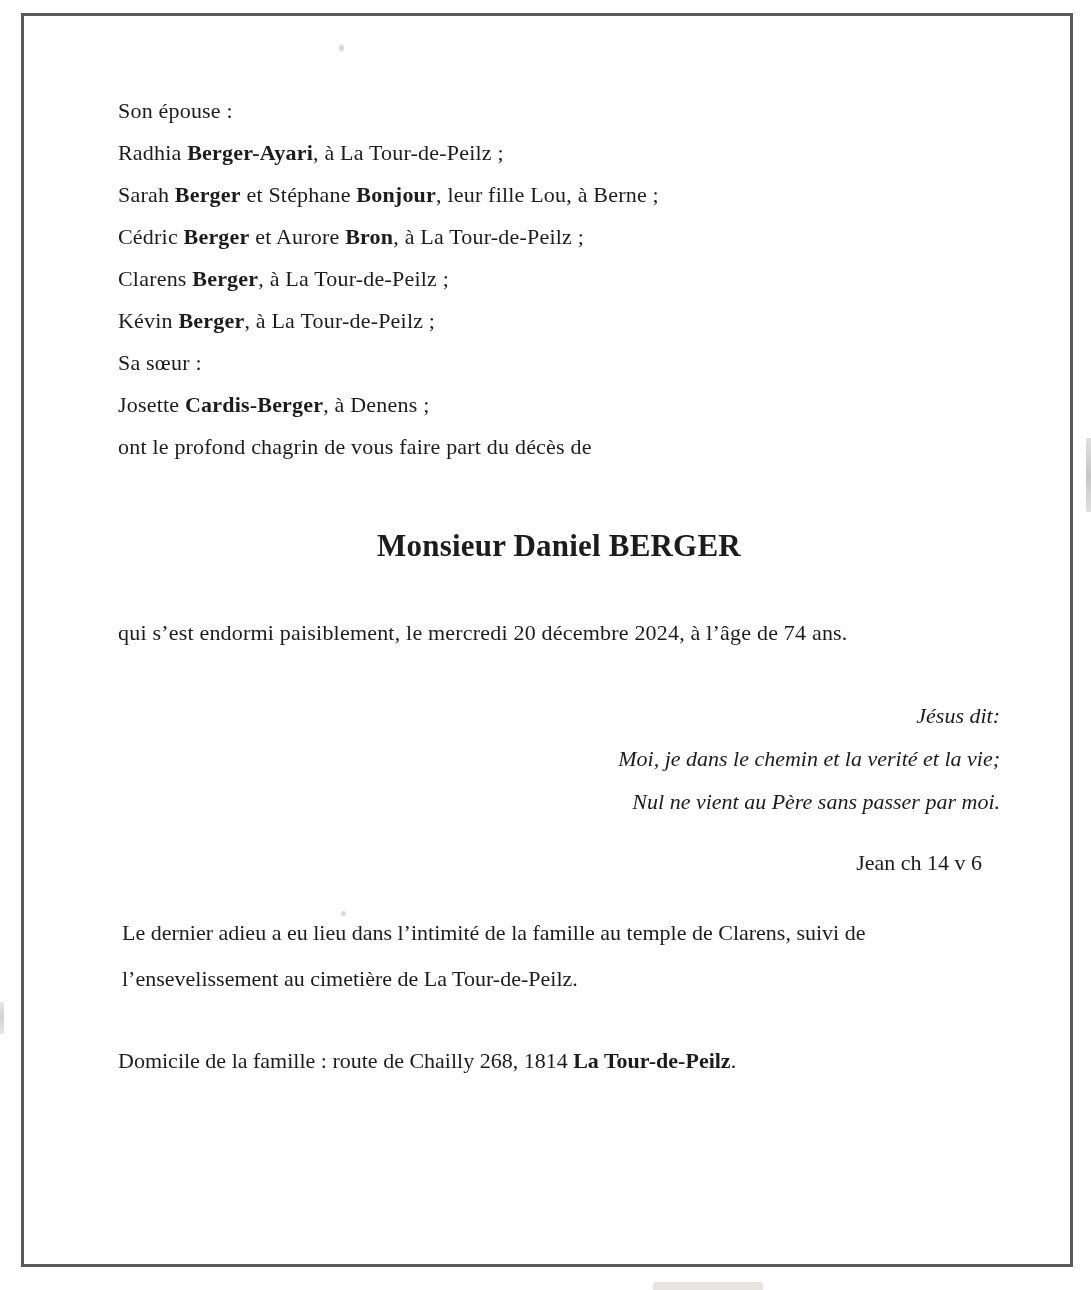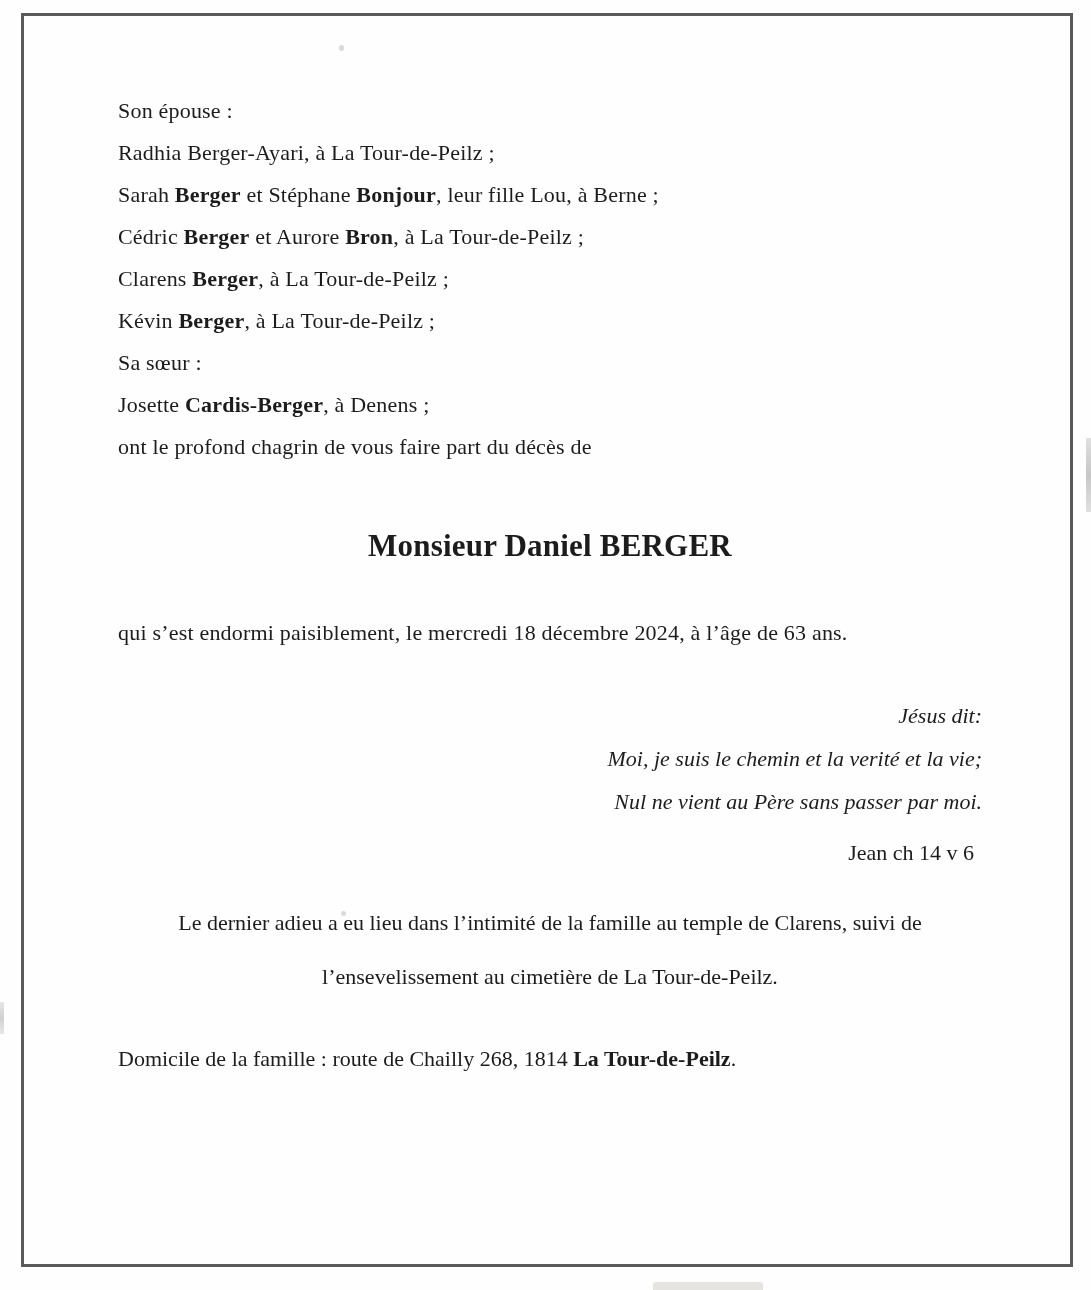--- a/index.html
+++ b/index.html
@@ -16,21 +16,21 @@
     position: absolute;
     left: 21px;
     top: 13px;
     width: 1052px;
     height: 1254px;
     box-sizing: border-box;
     border: 3px solid #5a5a5a;
     background: #fefefe;
   }
   .content {
-    padding: 74px 88px 0 94px;
+    padding: 74px 70px 0 94px;
     color: #1c1c1c;
   }
   .family-line {
     margin: 0;
     font-size: 22px;
     line-height: 42px;
     letter-spacing: 0.2px;
     white-space: nowrap;
   }
   .deceased-title {
@@ -52,28 +52,28 @@
     text-align: right;
     font-size: 22px;
     line-height: 43px;
   }
   .scripture .it {
     font-style: italic;
     margin: 0;
   }
   .scripture .ref {
     font-style: normal;
-    margin: 8px;
+    margin: 18px;
   }
   .farewell {
     margin: 28px 0 0 0;
     font-size: 22px;
     line-height: 42px;
   }
-  .farewell p { margin: 12px; text-align: center; }
+  .farewell p { margin: 4px; }
   .address-line {
     margin: 40px 0 0 0;
     font-size: 22px;
     line-height: 42px;
     white-space: nowrap;
   }
   
   .artifact { position: absolute; pointer-events: none; }
   .speck-top    { left: 339px; top: 45px;  width: 5px;  height: 6px;  background: #b9b9b9; border-radius: 50%; opacity: .55; }
   .speck-mid    { left: 341px; top: 911px; width: 5px;  height: 5px;  background: #c2c2c2; border-radius: 50%; opacity: .6; }
@@ -82,37 +82,37 @@
   .smudge-bottom{ left: 653px; top: 1282px; width: 110px; height: 8px; background: #dcd8d0; opacity: .7; border-radius: 3px 3px 0 0; }
 </style>
 </head>
 <body>
 
 <div class="scan-page" style="border-color: rgb(90, 90, 90); background: rgb(254, 254, 254);">
   <div class="content" style="color: rgb(28, 28, 28);">
 
     <div>
       <p class="family-line"><span>Son épouse :</span></p>
-      <p class="family-line"><span>Radhia </span><span style="font-weight: normal;">Berger-Ayari</span><span>, à La Tour-de-Peilz ;</span></p>
+      <p class="family-line"><span>Radhia </span><span style="font-weight: bold;">Berger-Ayari</span><span>, à La Tour-de-Peilz ;</span></p>
       <p class="family-line"><span>Sarah </span><span style="font-weight: bold;">Berger</span><span> et Stéphane </span><span style="font-weight: bold;">Bonjour</span><span>, leur fille Lou, à Berne ;</span></p>
       <p class="family-line"><span>Cédric </span><span style="font-weight: bold;">Berger</span><span> et Aurore </span><span style="font-weight: bold;">Bron</span><span>, à La Tour-de-Peilz ;</span></p>
       <p class="family-line"><span>Clarens </span><span style="font-weight: bold;">Berger</span><span>, à La Tour-de-Peilz ;</span></p>
       <p class="family-line"><span>Kévin </span><span style="font-weight: bold;">Berger</span><span>, à La Tour-de-Peilz ;</span></p>
       <p class="family-line"><span>Sa sœur :</span></p>
       <p class="family-line"><span>Josette </span><span style="font-weight: bold;">Cardis-Berger</span><span>, à Denens ;</span></p>
       <p class="family-line"><span>ont le profond chagrin de vous faire part du décès de</span></p>
     </div>
 
     <p class="deceased-title">Monsieur Daniel BERGER</p>
 
-    <p class="death-line">qui s’est endormi paisiblement, le mercredi 18 décembre 2024, à l’âge de 63 ans.</p>
+    <p class="death-line">qui s’est endormi paisiblement, le mercredi 20 décembre 2024, à l’âge de 74 ans.</p>
 
     <div class="scripture">
       <p class="it">Jésus dit:</p>
-      <p class="it">Moi, je suis le chemin et la verité et la vie;</p>
+      <p class="it">Moi, je dans le chemin et la verité et la vie;</p>
       <p class="it">Nul ne vient au Père sans passer par moi.</p>
       <p class="ref">Jean ch 14 v 6</p>
     </div>
 
     <div class="farewell">
       <p>Le dernier adieu a eu lieu dans l’intimité de la famille au temple de Clarens, suivi de</p>
       <p>l’ensevelissement au cimetière de La Tour-de-Peilz.</p>
     </div>
 
     <p class="address-line"><span>Domicile de la famille : route de Chailly 268, 1814 </span><span style="font-weight: bold;">La Tour-de-Peilz</span><span>.</span></p>

